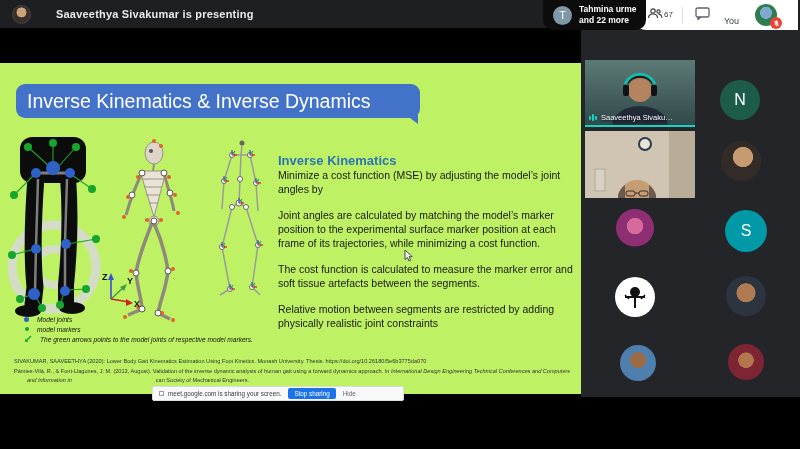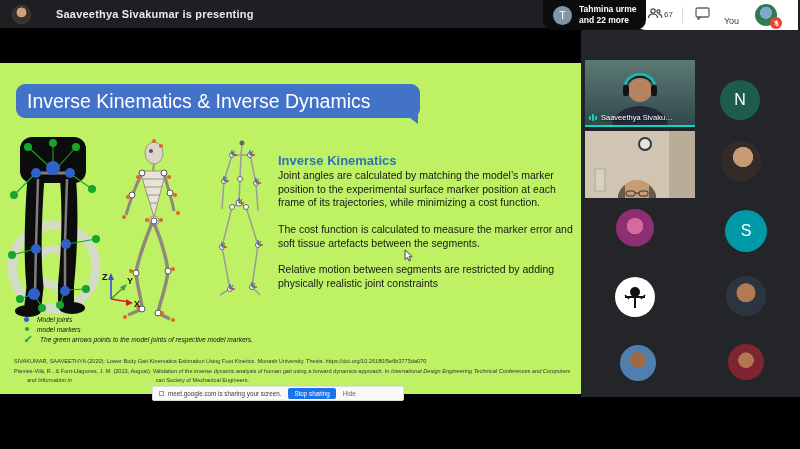--- a/index.html
+++ b/index.html
@@ -326,20 +326,21 @@
             <line x2="5" stroke="#cc2222"></line>
             <line x2="3" y2="-4" stroke="#3f9e3f"></line>
             <line y2="-5" stroke="#3a4fd1"></line>
           </g>
       </g>
     </svg>
   </div>
 
   <div class="text-block">
     <div class="text-heading">Inverse Kinematics</div>
+    <div class="para">Minimize a cost function (MSE) by adjusting the model’s joint angles by</div>
     <div class="para">Joint angles are calculated by matching the model’s marker position to the experimental surface marker position at each frame of its trajectories, while minimizing a cost function.</div>
     <div class="para">The cost function is calculated to measure the marker error and soft tissue artefacts between the segments.</div>
     <div class="para">Relative motion between segments are restricted by adding physically realistic joint constraints</div>
   </div>
 
   <div class="legend">
     <div class="legend-row">
       <span class="dot dot-blue"></span>
       <span>Model joints</span>
     </div>

